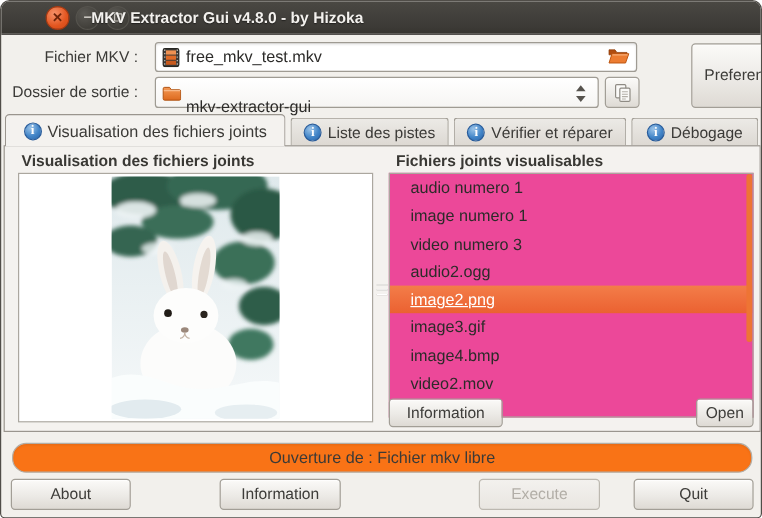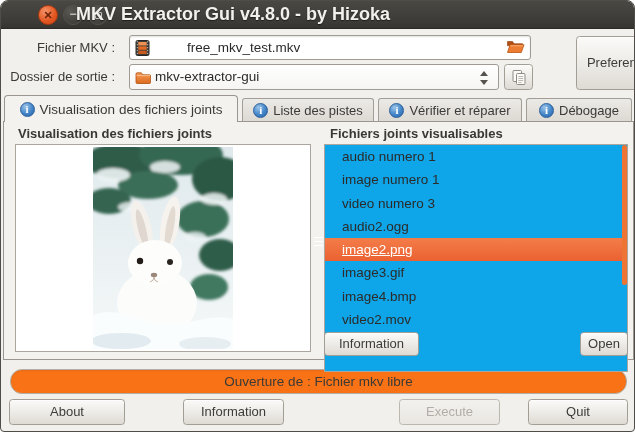--- a/index.html
+++ b/index.html
@@ -13,34 +13,34 @@
   .wbtn{position:absolute;top:4px;width:20px;height:20px;border-radius:50%;text-align:center;
         line-height:18px;font-size:11px;font-weight:bold;}
   .wbtn.close{left:37px;background:radial-gradient(circle at 35% 30%,#f6926a,#e2551f 60%,#cf4716);
               border:1px solid #a63a12;color:#6e2409;}
   .wbtn.min,.wbtn.max{background:radial-gradient(circle at 35% 30%,#5b5954,#413f3a 70%);
               border:1px solid #55534d;color:#c9c6c0;}
   .wbtn.min{left:62px;font-size:12px;line-height:17px;}
   .wbtn.max{left:87px;}
   .wbtn.max .sq{display:inline-block;width:7px;height:7px;border:1.5px solid #c9c6c0;margin-top:5px;border-radius:1px;}
   .title{position:absolute;left:75px;top:0;height:28px;line-height:27px;color:#f3f1ee;
-         font-weight:bold;font-size:18px;text-shadow:0 1px 1px rgba(0,0,0,.5);}
+         font-weight:bold;font-size:13px;text-shadow:0 1px 1px rgba(0,0,0,.5);}
   
   .flabel{position:absolute;left:0;width:114px;text-align:right;font-size:13px;color:#3b3a37;}
   .lbl1{top:34px;height:25px;line-height:25px;}
   .lbl2{top:63px;height:26px;line-height:26px;}
   .entry{position:absolute;left:128px;top:34px;width:402px;height:25px;background:#ffffff;
          border:1px solid #9f9b93;border-radius:3px;box-shadow:inset 0 1px 2px rgba(0,0,0,.12);}
   .entry .ficon{position:absolute;left:5px;top:4px;}
-  .entry .etext{position:absolute;left:25px;top:0;height:23px;line-height:23px;font-size:13.5px;color:#2c2b29;margin-left:32px;}
+  .entry .etext{position:absolute;left:25px;top:0;height:23px;line-height:23px;font-size:13.5px;color:#2c2b29;}
   .entry .openbtn{position:absolute;right:3px;top:2px;width:24px;height:19px;text-align:center;cursor:pointer;}
   .combo{position:absolute;left:128px;top:63px;width:370px;height:26px;background:linear-gradient(#ffffff,#f6f5f3);
          border:1px solid #9f9b93;border-radius:3px;}
   .combo .ficon{position:absolute;left:5px;top:6px;}
-  .combo .ctext{position:absolute;left:25px;top:0;height:24px;line-height:24px;font-size:13.5px;color:#2c2b29;}
+  .combo .ctext{position:absolute;left:25px;top:12px;height:24px;line-height:24px;font-size:13.5px;color:#2c2b29;}
   .spin{position:absolute;right:9px;top:4px;width:11px;height:18px;}
   .spin .up,.spin .dn{position:absolute;left:2px;width:0;height:0;border-left:4px solid transparent;border-right:4px solid transparent;}
   .spin .up{top:2px;border-bottom:5px solid #56534e;}
   .spin .dn{bottom:2px;border-top:5px solid #56534e;}
   .gbtn{background:linear-gradient(#fbfaf8,#eceae6 55%,#dedad4);border:1px solid #a29e96;border-radius:3.5px;
         box-shadow:inset 0 1px 0 rgba(255,255,255,.7);color:#3d3c39;font-size:13px;text-align:center;cursor:pointer;}
   .copybtn{position:absolute;left:503px;top:63px;width:29px;height:26px;padding-top:4px;}
   .prefbtn{position:absolute;left:539px;top:35px;width:92px;height:54px;line-height:52px;margin-left:36px;}
   
   .tab{position:absolute;display:flex;align-items:center;justify-content:center;gap:5px;
@@ -60,33 +60,33 @@
   
   .page{position:absolute;left:2px;top:120px;width:631px;height:239px;background:#f4f2ef;
         border:1px solid #9a958e;z-index:2;}
   .phead{position:absolute;top:4px;font-size:13px;font-weight:bold;color:#393834;}
   .phl{left:14px;} .phr{left:326px;}
   .imgpanel{position:absolute;left:11px;top:22px;width:296px;height:208px;background:#ffffff;
         border:1px solid #aba79f;}
   .photo{position:absolute;left:77px;top:2px;width:140px;height:202px;}
   .grip{position:absolute;left:310px;top:112px;width:9px;height:18px;}
   .grip i{display:block;height:1px;margin:3px 0;background:#97928a;border-bottom:1px solid #fff;}
-  .list{position:absolute;left:320px;top:22px;width:304px;height:228px;background:#0ea5e9;
+  .list{position:absolute;left:320px;top:22px;width:304px;height:204px;background:#ec4899;
         border:1px solid #aba79f;overflow:hidden;}
   .lrow{height:23.3px;line-height:23.3px;padding-left:17px;font-size:13.5px;color:#2c2b29;cursor:default;}
   .lrow.sel{background:linear-gradient(#f37d49,#eb6131);color:#ffffff;text-decoration:underline;}
   .vscroll{position:absolute;right:0px;top:0px;width:5px;height:140px;background:#ee7434;border-radius:3px;}
   .infobtn{position:absolute;left:320px;top:210px;width:95px;height:24px;line-height:22px;}
   .openbtn2{position:absolute;left:576px;top:210px;width:48px;height:24px;line-height:22px;}
   
   .progress{position:absolute;left:9px;top:368px;width:617px;height:25px;background:#f97316;
         border:1px solid #b2aea7;border-radius:12px;box-shadow:inset 0 1px 2px rgba(0,0,0,.08);
         text-align:center;line-height:23px;font-size:13.5px;color:#3b3a37;}
   .abtn{position:absolute;top:398px;height:26px;line-height:24px;}
-  .b1{left:8px;width:116px;} .b2{left:182px;width:101px;} .b3{left:354px;width:101px;margin-left:44px;} .b4{left:527px;width:100px;}
+  .b1{left:8px;width:100px;} .b2{left:182px;width:101px;} .b3{left:354px;width:101px;margin-left:44px;} .b4{left:527px;width:100px;}
   .gbtn.disabled{background:linear-gradient(#f3f1ee,#e9e6e1);border-color:#bcb8b0;color:#b2aea7;
         box-shadow:none;cursor:default;}
 </style>
 </head>
 <body>
 
 <div class="window">
 
   <div class="titlebar">
     <div class="wbtn close">✕</div>

